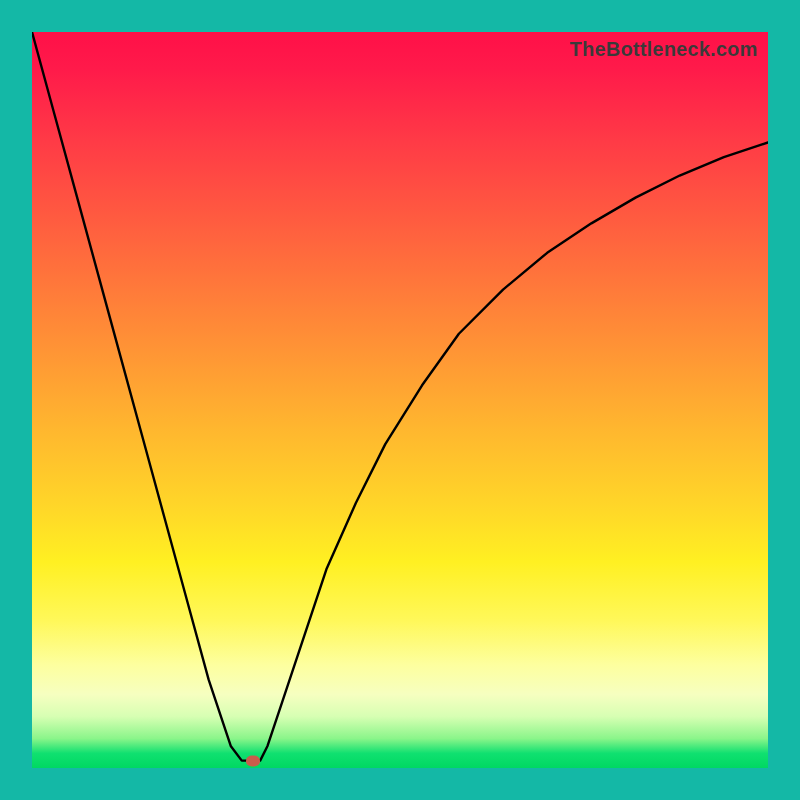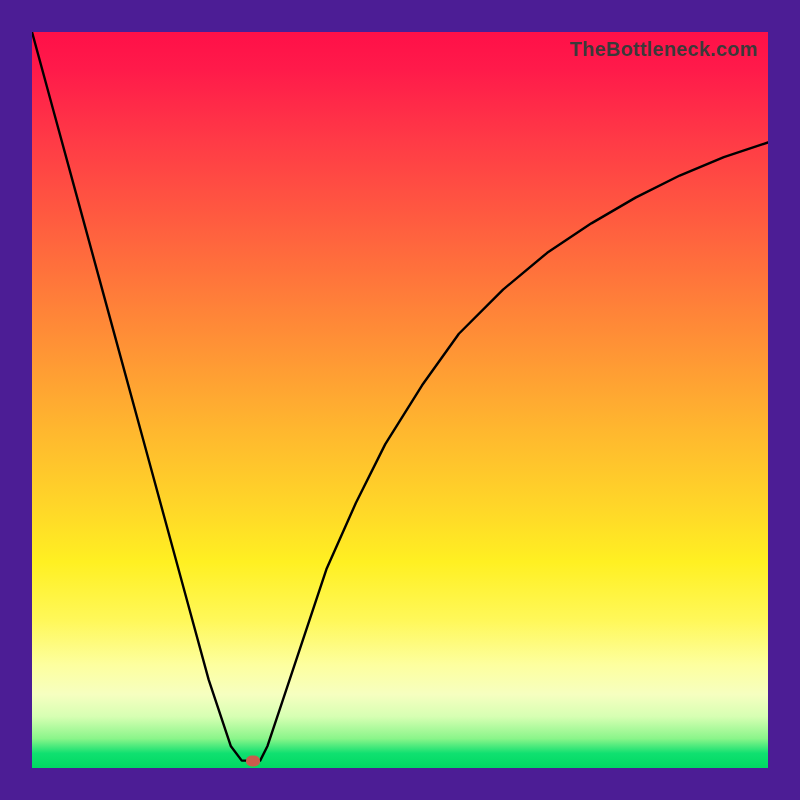--- a/index.html
+++ b/index.html
@@ -8,21 +8,21 @@
     width: 800px;
     height: 800px;
     overflow: hidden;
     background: #000;
     font-family: Arial, Helvetica, sans-serif;
   }
   .wrap {
     position: relative;
     width: 800px;
     height: 800px;
-    background: #4c1d95;
+    background: #14b8a6;
   }
   .plot {
     position: absolute;
     left: 32px;
     top: 32px;
     width: 736px;
     height: 736px;
     
     background: linear-gradient(
       to bottom,

